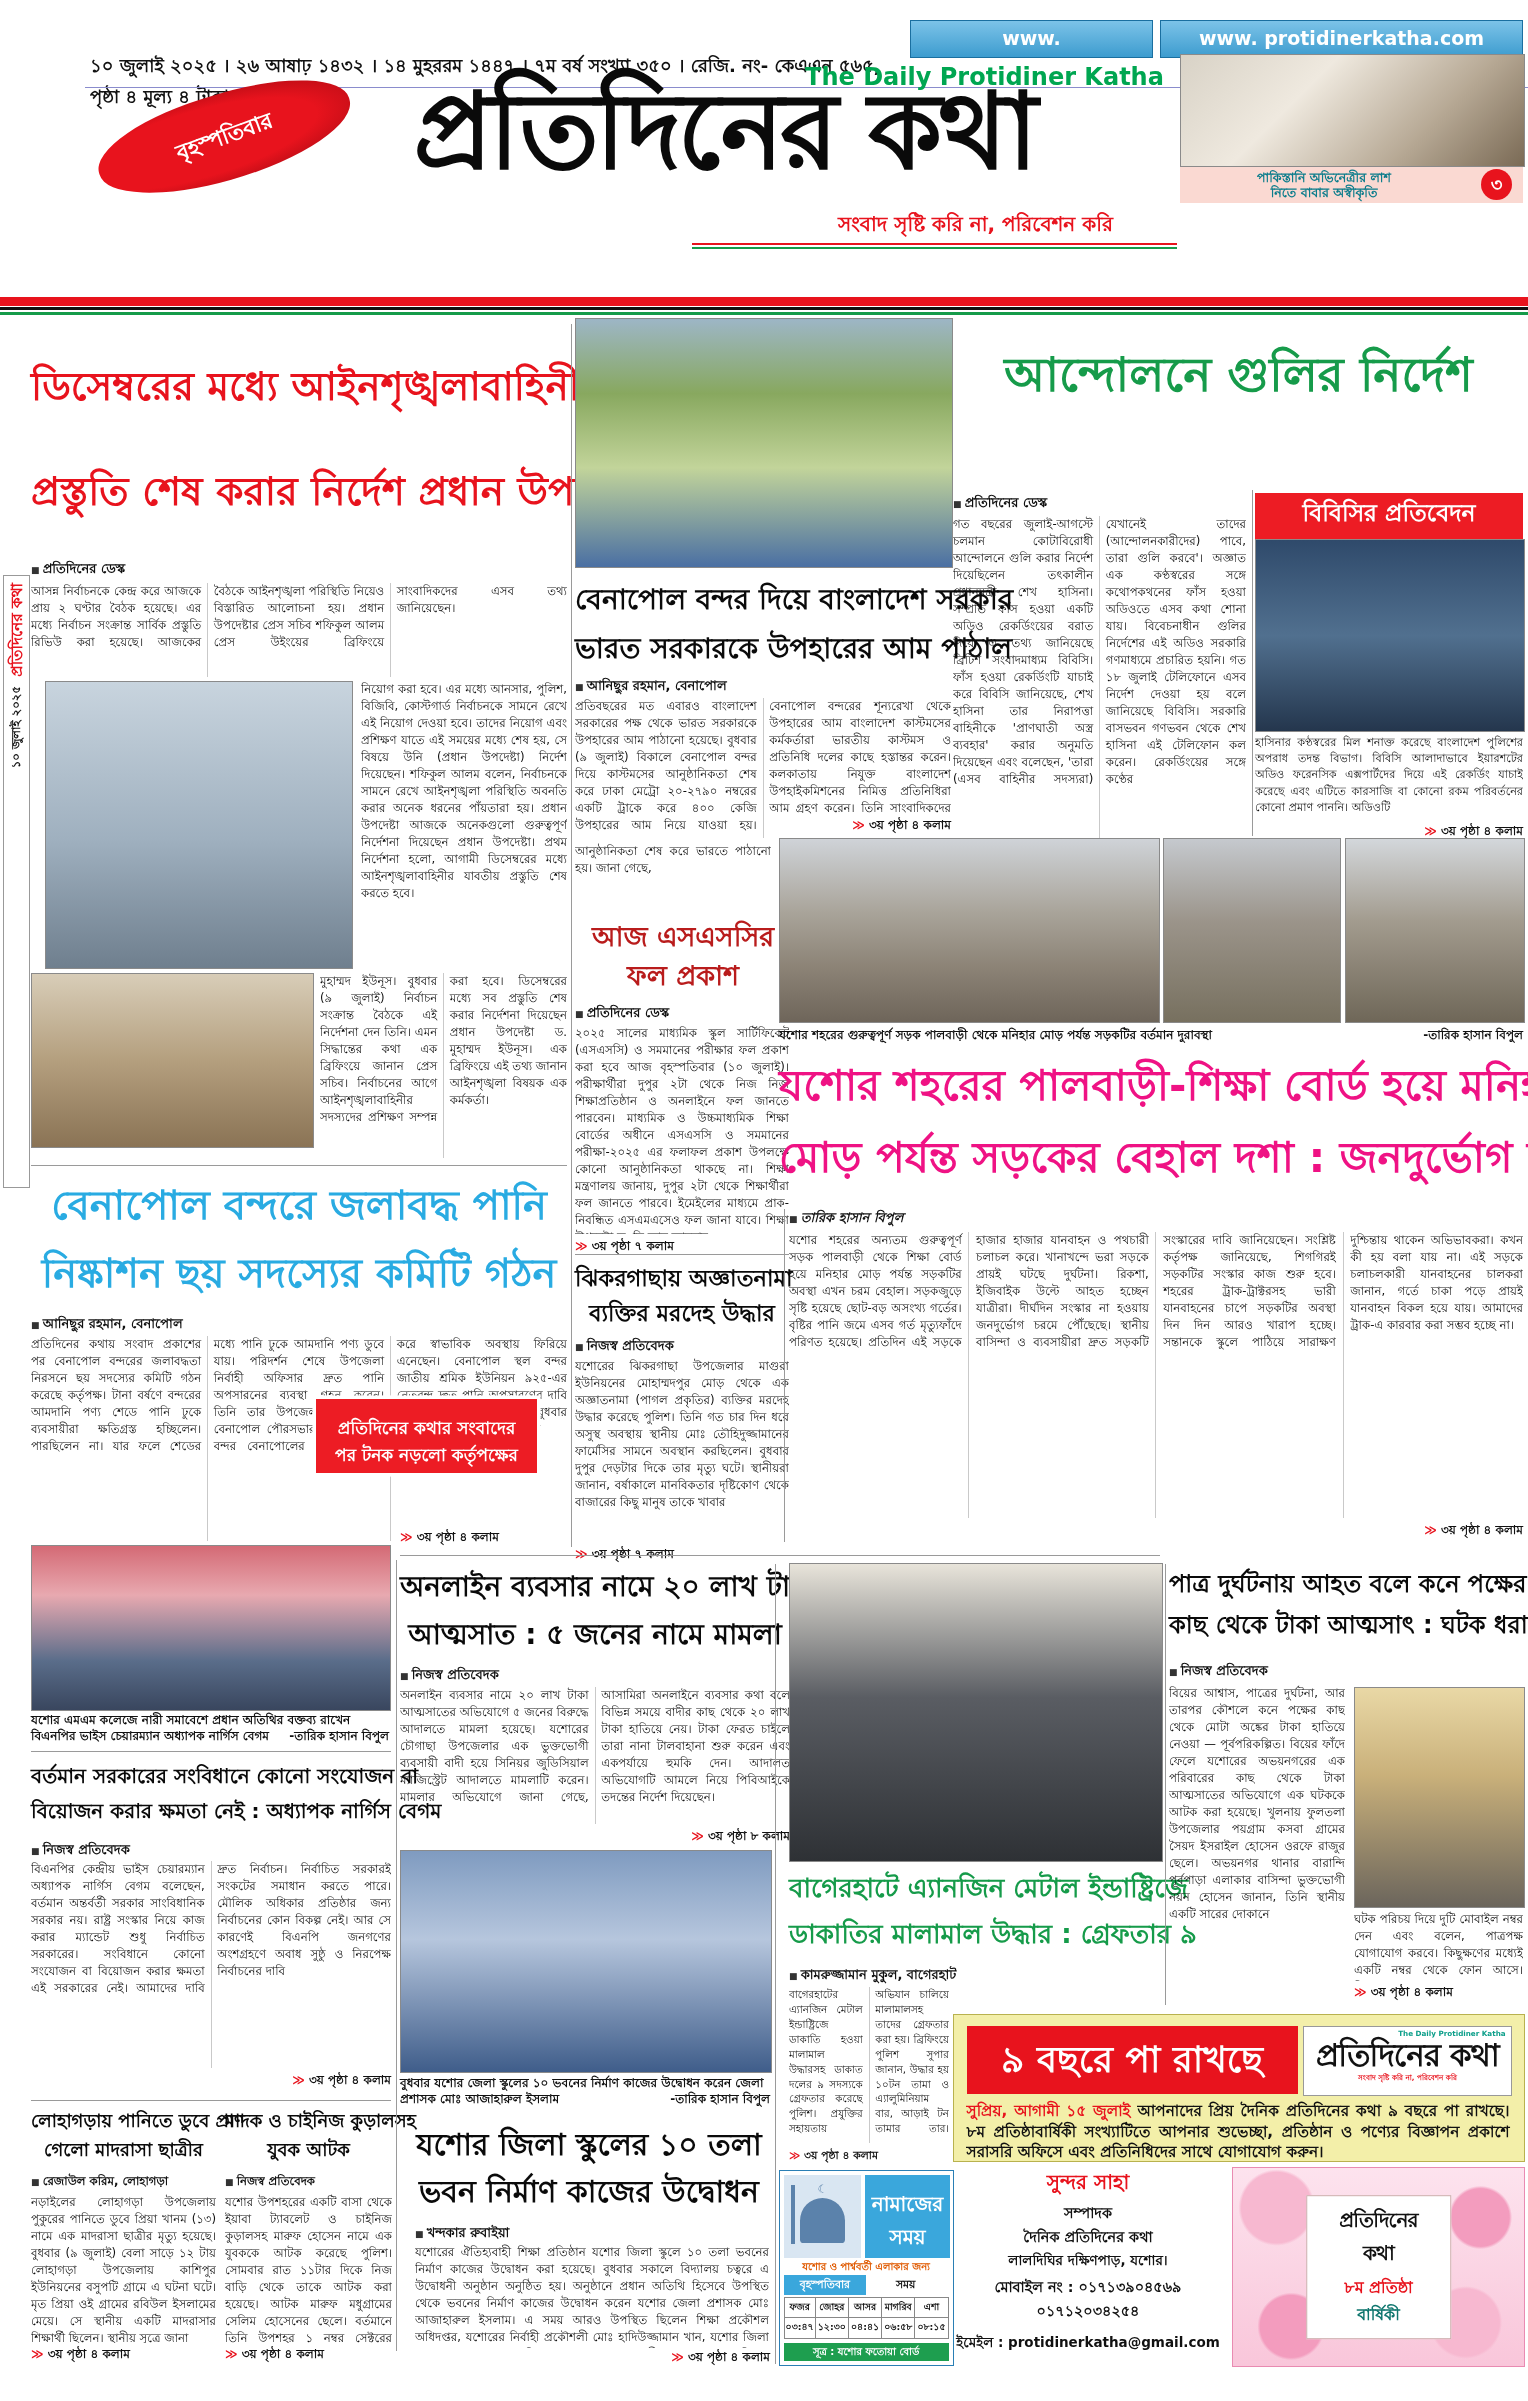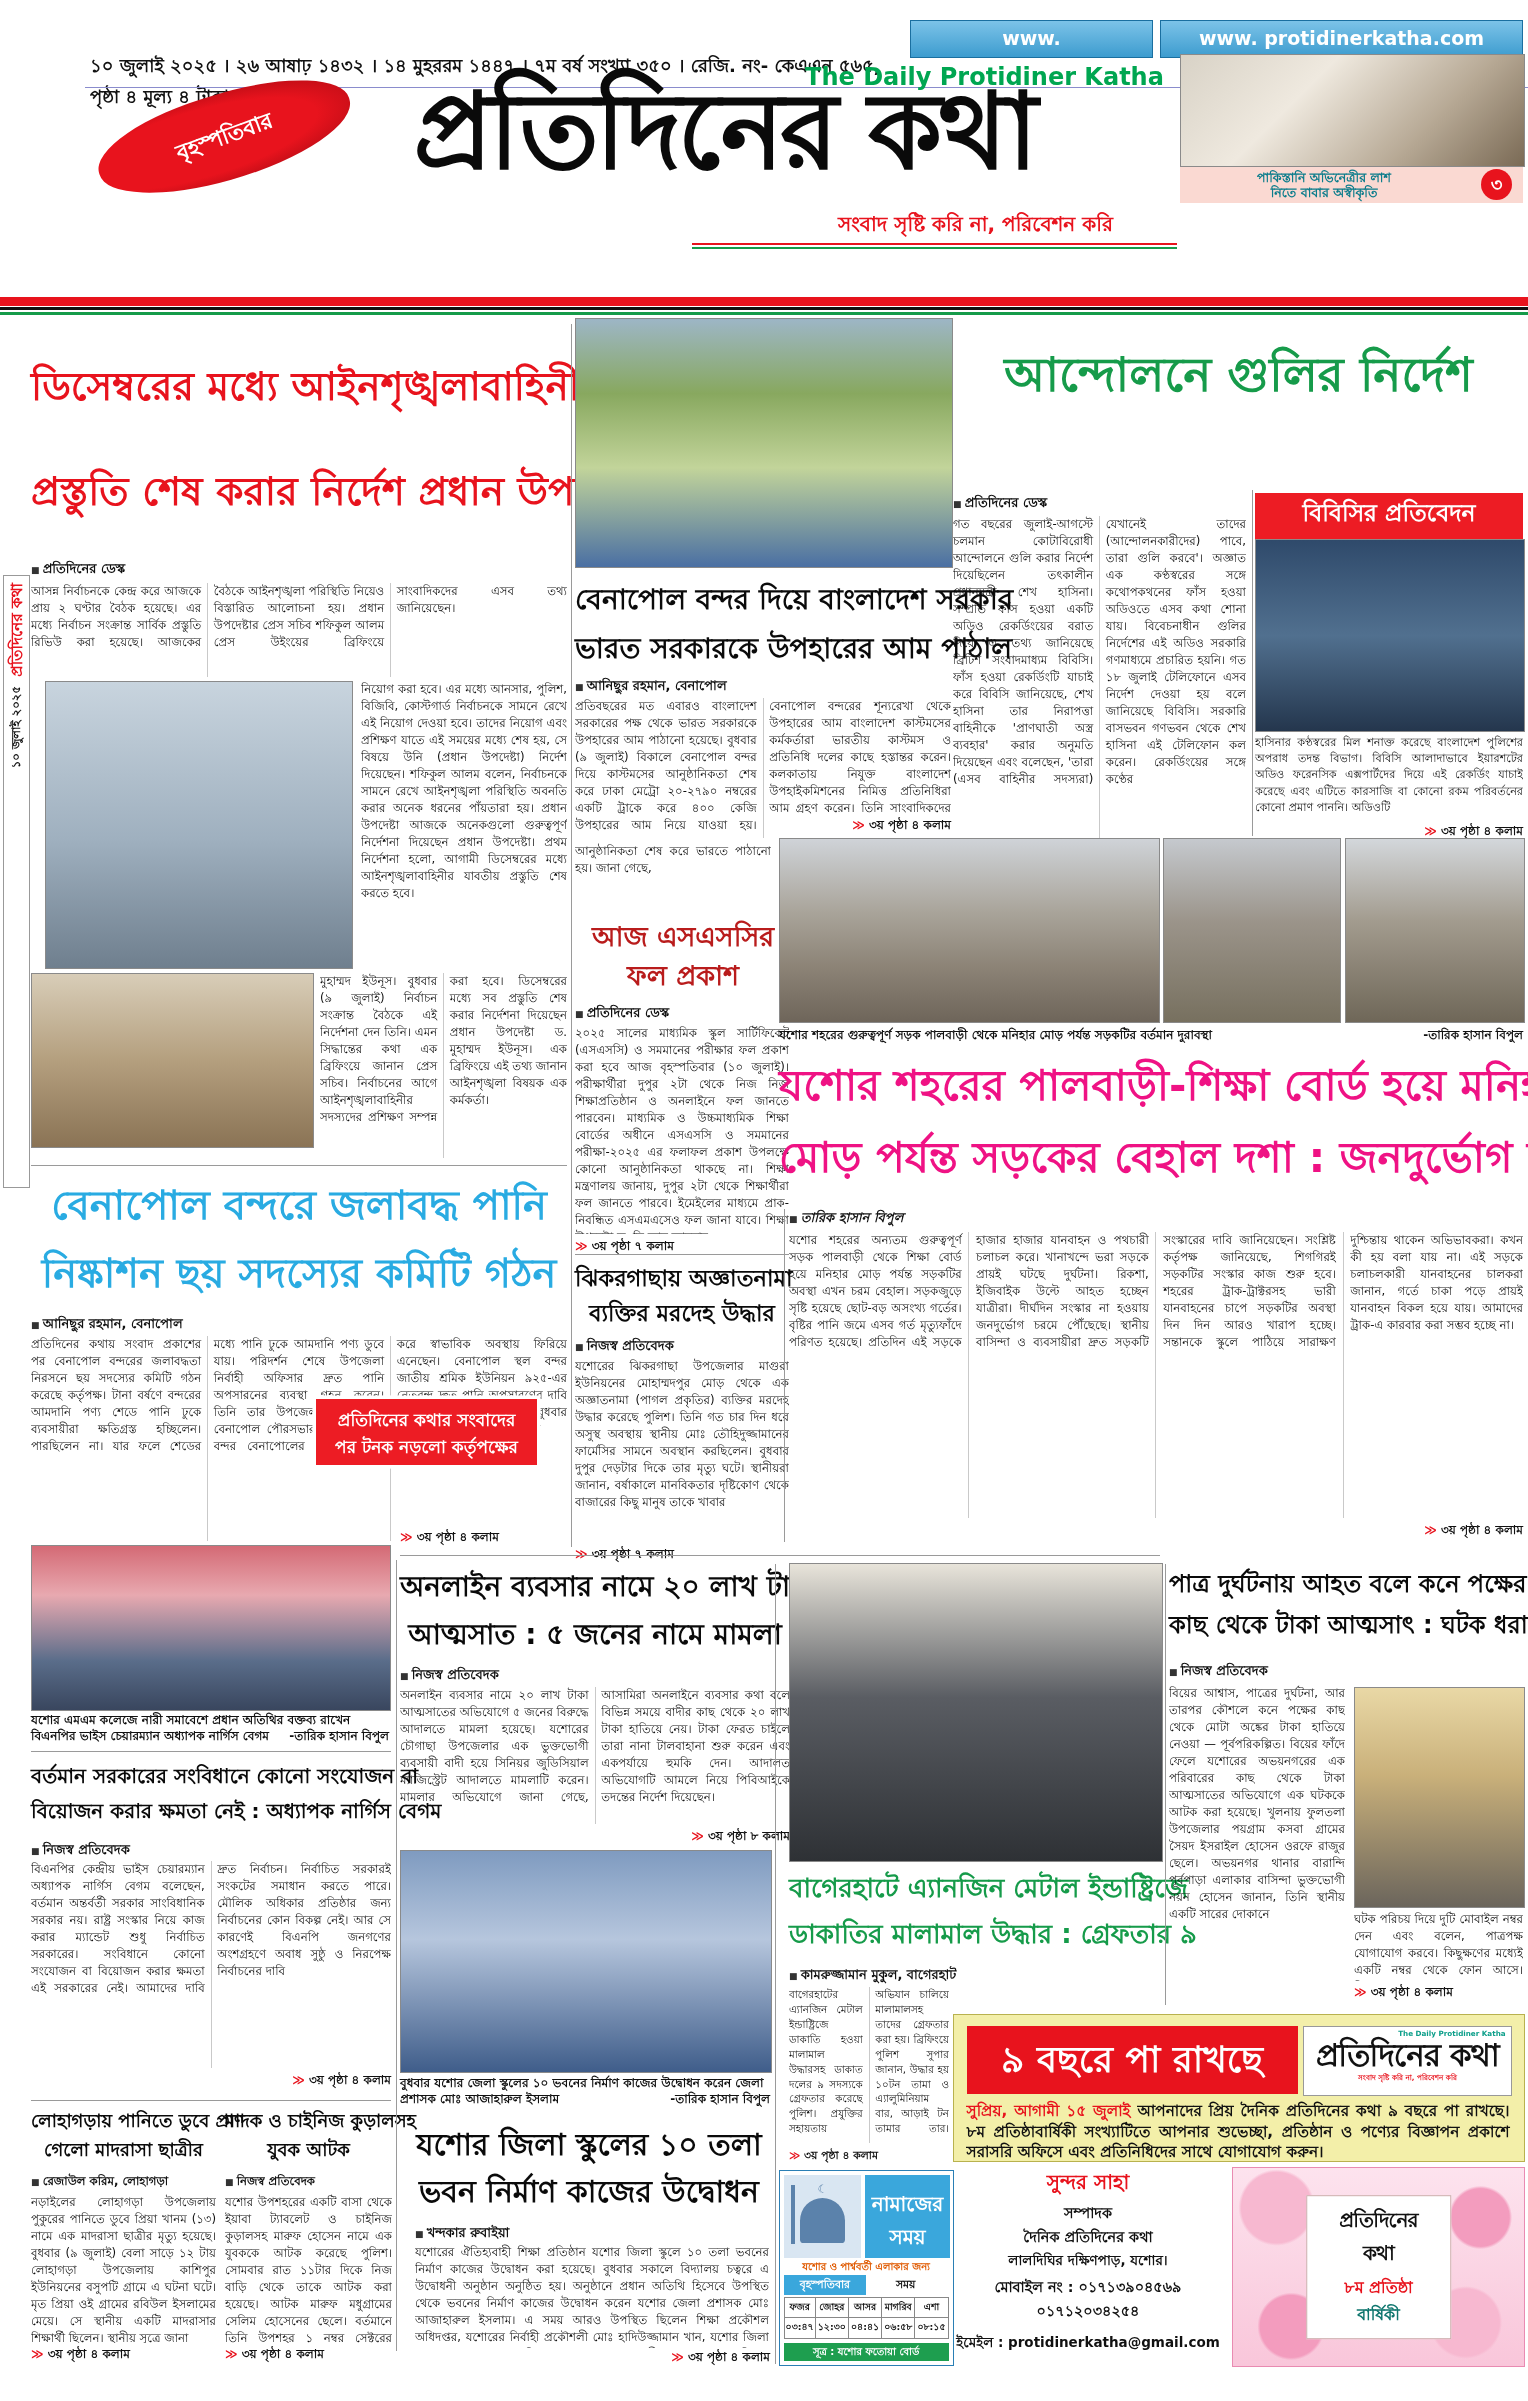--- a/index.html
+++ b/index.html
@@ -111,21 +111,21 @@
   <div class="abs body-text cols4" style="left:789px;top:1232px;width:734px;height:286px;">যশোর শহরের অন্যতম গুরুত্বপূর্ণ সড়ক পালবাড়ী থেকে শিক্ষা বোর্ড হয়ে মনিহার মোড় পর্যন্ত সড়কটির অবস্থা এখন চরম বেহাল। সড়কজুড়ে সৃষ্টি হয়েছে ছোট-বড় অসংখ্য গর্তের। বৃষ্টির পানি জমে এসব গর্ত মৃত্যুফাঁদে পরিণত হয়েছে। প্রতিদিন এই সড়কে হাজার হাজার যানবাহন ও পথচারী চলাচল করে। খানাখন্দে ভরা সড়কে প্রায়ই ঘটছে দুর্ঘটনা। রিকশা, ইজিবাইক উল্টে আহত হচ্ছেন যাত্রীরা। দীর্ঘদিন সংস্কার না হওয়ায় জনদুর্ভোগ চরমে পৌঁছেছে। স্থানীয় বাসিন্দা ও ব্যবসায়ীরা দ্রুত সড়কটি সংস্কারের দাবি জানিয়েছেন। সংশ্লিষ্ট কর্তৃপক্ষ জানিয়েছে, শিগগিরই সড়কটির সংস্কার কাজ শুরু হবে। শহরের ট্রাক-ট্রাক্টরসহ ভারী যানবাহনের চাপে সড়কটির অবস্থা দিন দিন আরও খারাপ হচ্ছে। সন্তানকে স্কুলে পাঠিয়ে সারাক্ষণ দুশ্চিন্তায় থাকেন অভিভাবকরা। কখন কী হয় বলা যায় না। এই সড়কে চলাচলকারী যানবাহনের চালকরা জানান, গর্তে চাকা পড়ে প্রায়ই যানবাহন বিকল হয়ে যায়। আমাদের ট্রাক-এ কারবার করা সম্ভব হচ্ছে না।</div>
   <div class="abs jump" style="left:1352px;top:1521px;width:171px;text-align:right;">৩য় পৃষ্ঠা ৪ কলাম</div>
 
   <div class="abs rule-h" style="left:31px;top:1165px;width:536px;"></div>
   <div class="abs hl" style="left:31px;top:1171px;width:536px;color:#29abe2;font-size:40px;line-height:1.7;">
     <div>বেনাপোল বন্দরে জলাবদ্ধ পানি</div>
     <div>নিষ্কাশন ছয় সদস্যের কমিটি গঠন</div>
   </div>
   <div class="abs byline" style="left:31px;top:1314px;">আনিছুর রহমান, বেনাপোল</div>
   <div class="abs body-text cols3" style="left:31px;top:1336px;width:536px;height:205px;">প্রতিদিনের কথায় সংবাদ প্রকাশের পর বেনাপোল বন্দরের জলাবদ্ধতা নিরসনে ছয় সদস্যের কমিটি গঠন করেছে কর্তৃপক্ষ। টানা বর্ষণে বন্দরের আমদানি পণ্য শেডে পানি ঢুকে ব্যবসায়ীরা ক্ষতিগ্রস্ত হচ্ছিলেন। পারছিলেন না। যার ফলে শেডের মধ্যে পানি ঢুকে আমদানি পণ্য ডুবে যায়। পরিদর্শন শেষে উপজেলা নির্বাহী অফিসার দ্রুত পানি অপসারনের ব্যবস্থা গ্রহন করেন। তিনি তার উপজেলা প্রশাসন ও বেনাপোল পৌরসভার উদ্যোগে স্থল বন্দর বেনাপোলের পানি নিষ্কাশন করে স্বাভাবিক অবস্থায় ফিরিয়ে এনেছেন। বেনাপোল স্থল বন্দর জাতীয় শ্রমিক ইউনিয়ন ৯২৫-এর নেতৃবৃন্দ দ্রুত পানি অপসারণের দাবি জানিয়েছিলেন। সেই সাথে বুধবার উপজেলা প্রশাসন ও বেনাপোল</div>
-  <div class="abs redbox" style="left:316px;top:1399px;width:221px;height:58px;font-size:17px;line-height:1.6;padding-top:8px;box-shadow:0 0 0 3.6px #fff;">
+  <div class="abs redbox" style="left:316px;top:1399px;width:221px;height:58px;font-size:17px;line-height:1.6;padding-top:16px;box-shadow:0 0 0 3.6px #fff;">
     <div>প্রতিদিনের কথার সংবাদের</div>
     <div>পর টনক নড়লো কর্তৃপক্ষের</div>
   </div>
   <div class="abs jump" style="left:400px;top:1528px;width:167px;">৩য় পৃষ্ঠা ৪ কলাম</div>
 
   <div class="abs hl" style="left:575px;top:1261px;width:214px;color:#0a0a0a;font-size:22.5px;line-height:1.55;">
     <div>ঝিকরগাছায় অজ্ঞাতনামা</div>
     <div>ব্যক্তির মরদেহ উদ্ধার</div>
   </div>
   <div class="abs byline" style="left:575px;top:1336px;">নিজস্ব প্রতিবেদক</div>

